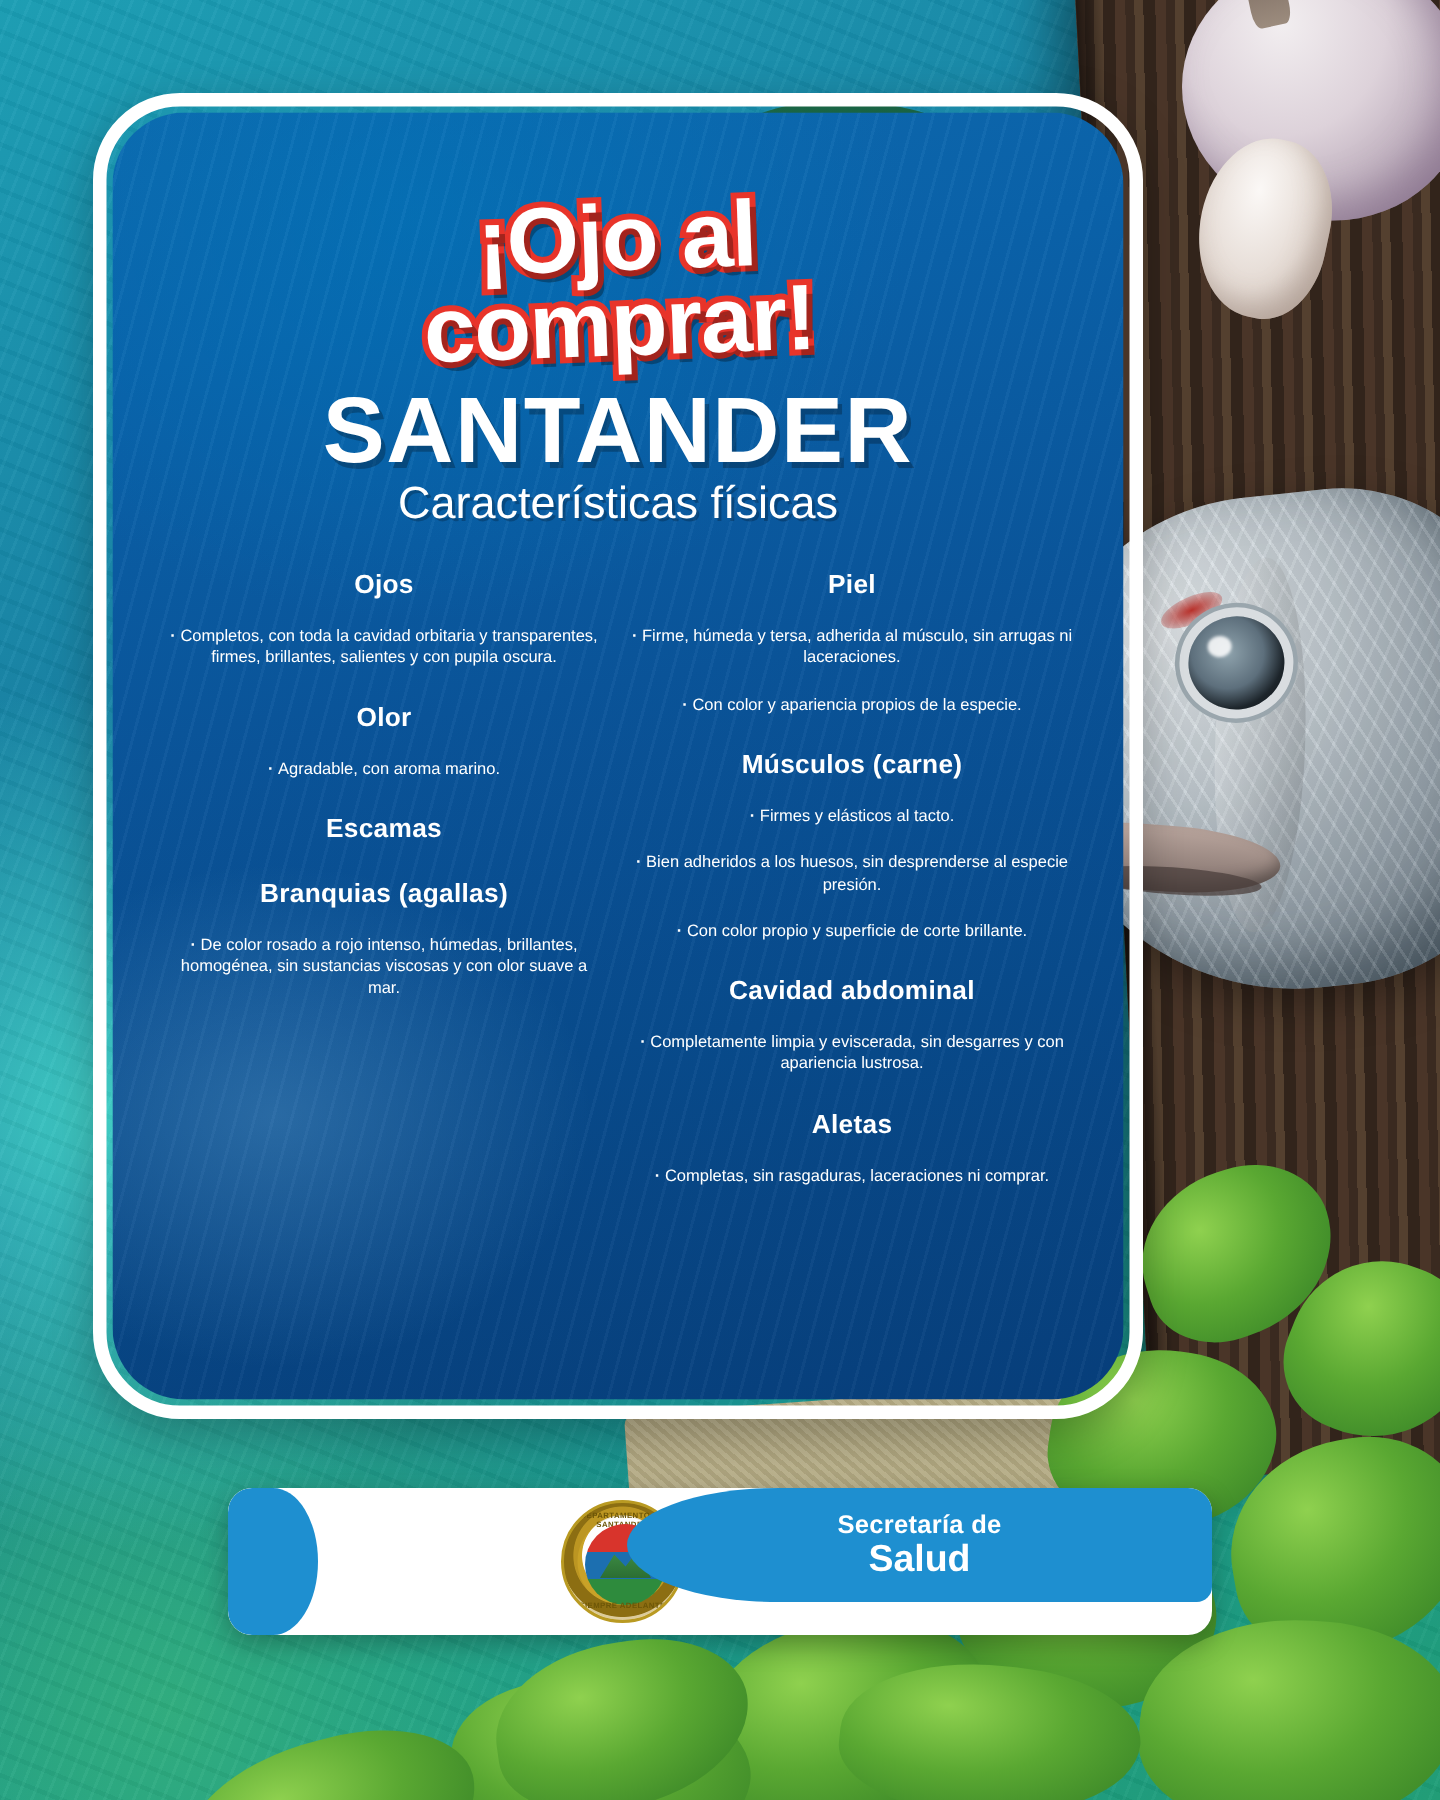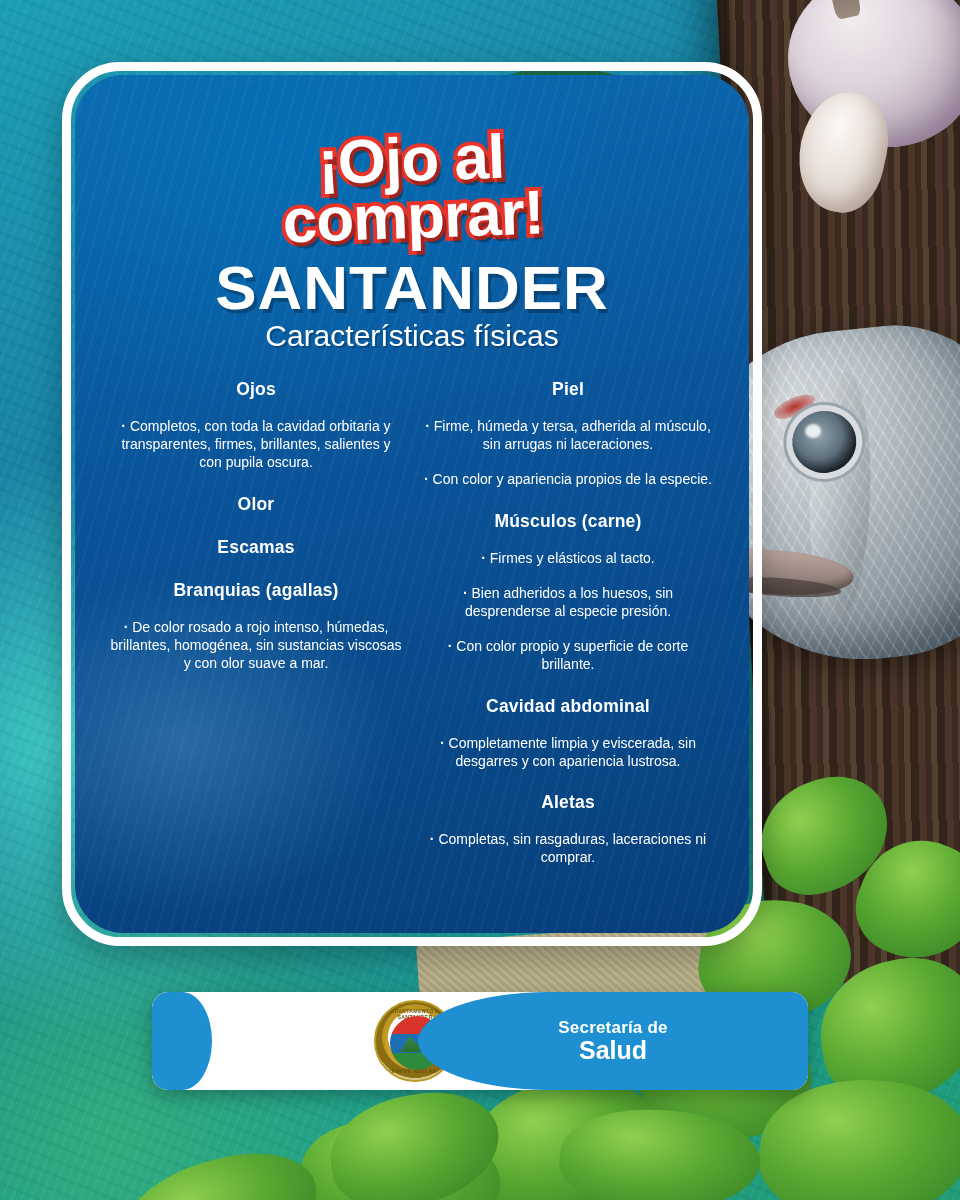--- a/index.html
+++ b/index.html
@@ -223,21 +223,21 @@
 
   .section { margin-bottom: 22px; text-align: center; }
   .section-title {
     font-weight: bold;
     font-size: 17.5px;
     margin-bottom: 2px;
     letter-spacing: .2px;
   }
   .bullets { list-style: none; }
   .bullets li {
-    font-size: 14px;
+    font-size: 11px;
     line-height: 1.3;
     margin-bottom: 1px;
     margin-top: 17px;
   }
   .bullets li::before {
     content: "· ";
     font-weight: bold;
   }
 
   
@@ -250,21 +250,21 @@
     box-shadow: 0 6px 18px rgba(0,0,0,.28);
     overflow: hidden;
   }
   .footer-left-curve {
     position:absolute; left: 0; top: 0; width: 60px; height: 98px;
     background: #1e8fd0;
     border-radius: 16px 50% 50% 16px / 16px 50% 50% 16px;
   }
   .footer-right {
     position: absolute;
-    right: 0; top: 0; width: 390px; height: 98px;
+    right: 0; top: 0; width: 390px; height: 76px;
     background: #1e8fd0;
     border-radius: 160px 16px 16px 160px / 60px 16px 16px 60px;
     display: flex; align-items: center; justify-content: center;
     text-align: center;
   }
   .sec-label { color:#fff; font-size: 17px; font-weight: bold; letter-spacing:.2px; }
   .sec-strong { color:#fff; font-size: 25px; font-weight: bold; margin-top: -2px; }
 
   .crest {
     position: absolute; left: 222px; top: 8px;
@@ -351,20 +351,23 @@
 
       <div class="col">
         <div class="section">
           <div class="section-title">Ojos</div>
           <ul class="bullets">
             <li>Completos, con toda la cavidad orbitaria y transparentes, firmes, brillantes, salientes y con pupila oscura.</li>
           </ul>
         </div>
         <div class="section">
           <div class="section-title">Olor</div>
+          <ul class="bullets">
+            <li>Agradable, con aroma marino.</li>
+          </ul>
         </div>
         <div class="section">
           <div class="section-title">Escamas</div>
         </div>
         <div class="section">
           <div class="section-title">Branquias (agallas)</div>
           <ul class="bullets">
             <li>De color rosado a rojo intenso, húmedas, brillantes, homogénea, sin sustancias viscosas y con olor suave a mar.</li>
           </ul>
         </div>

